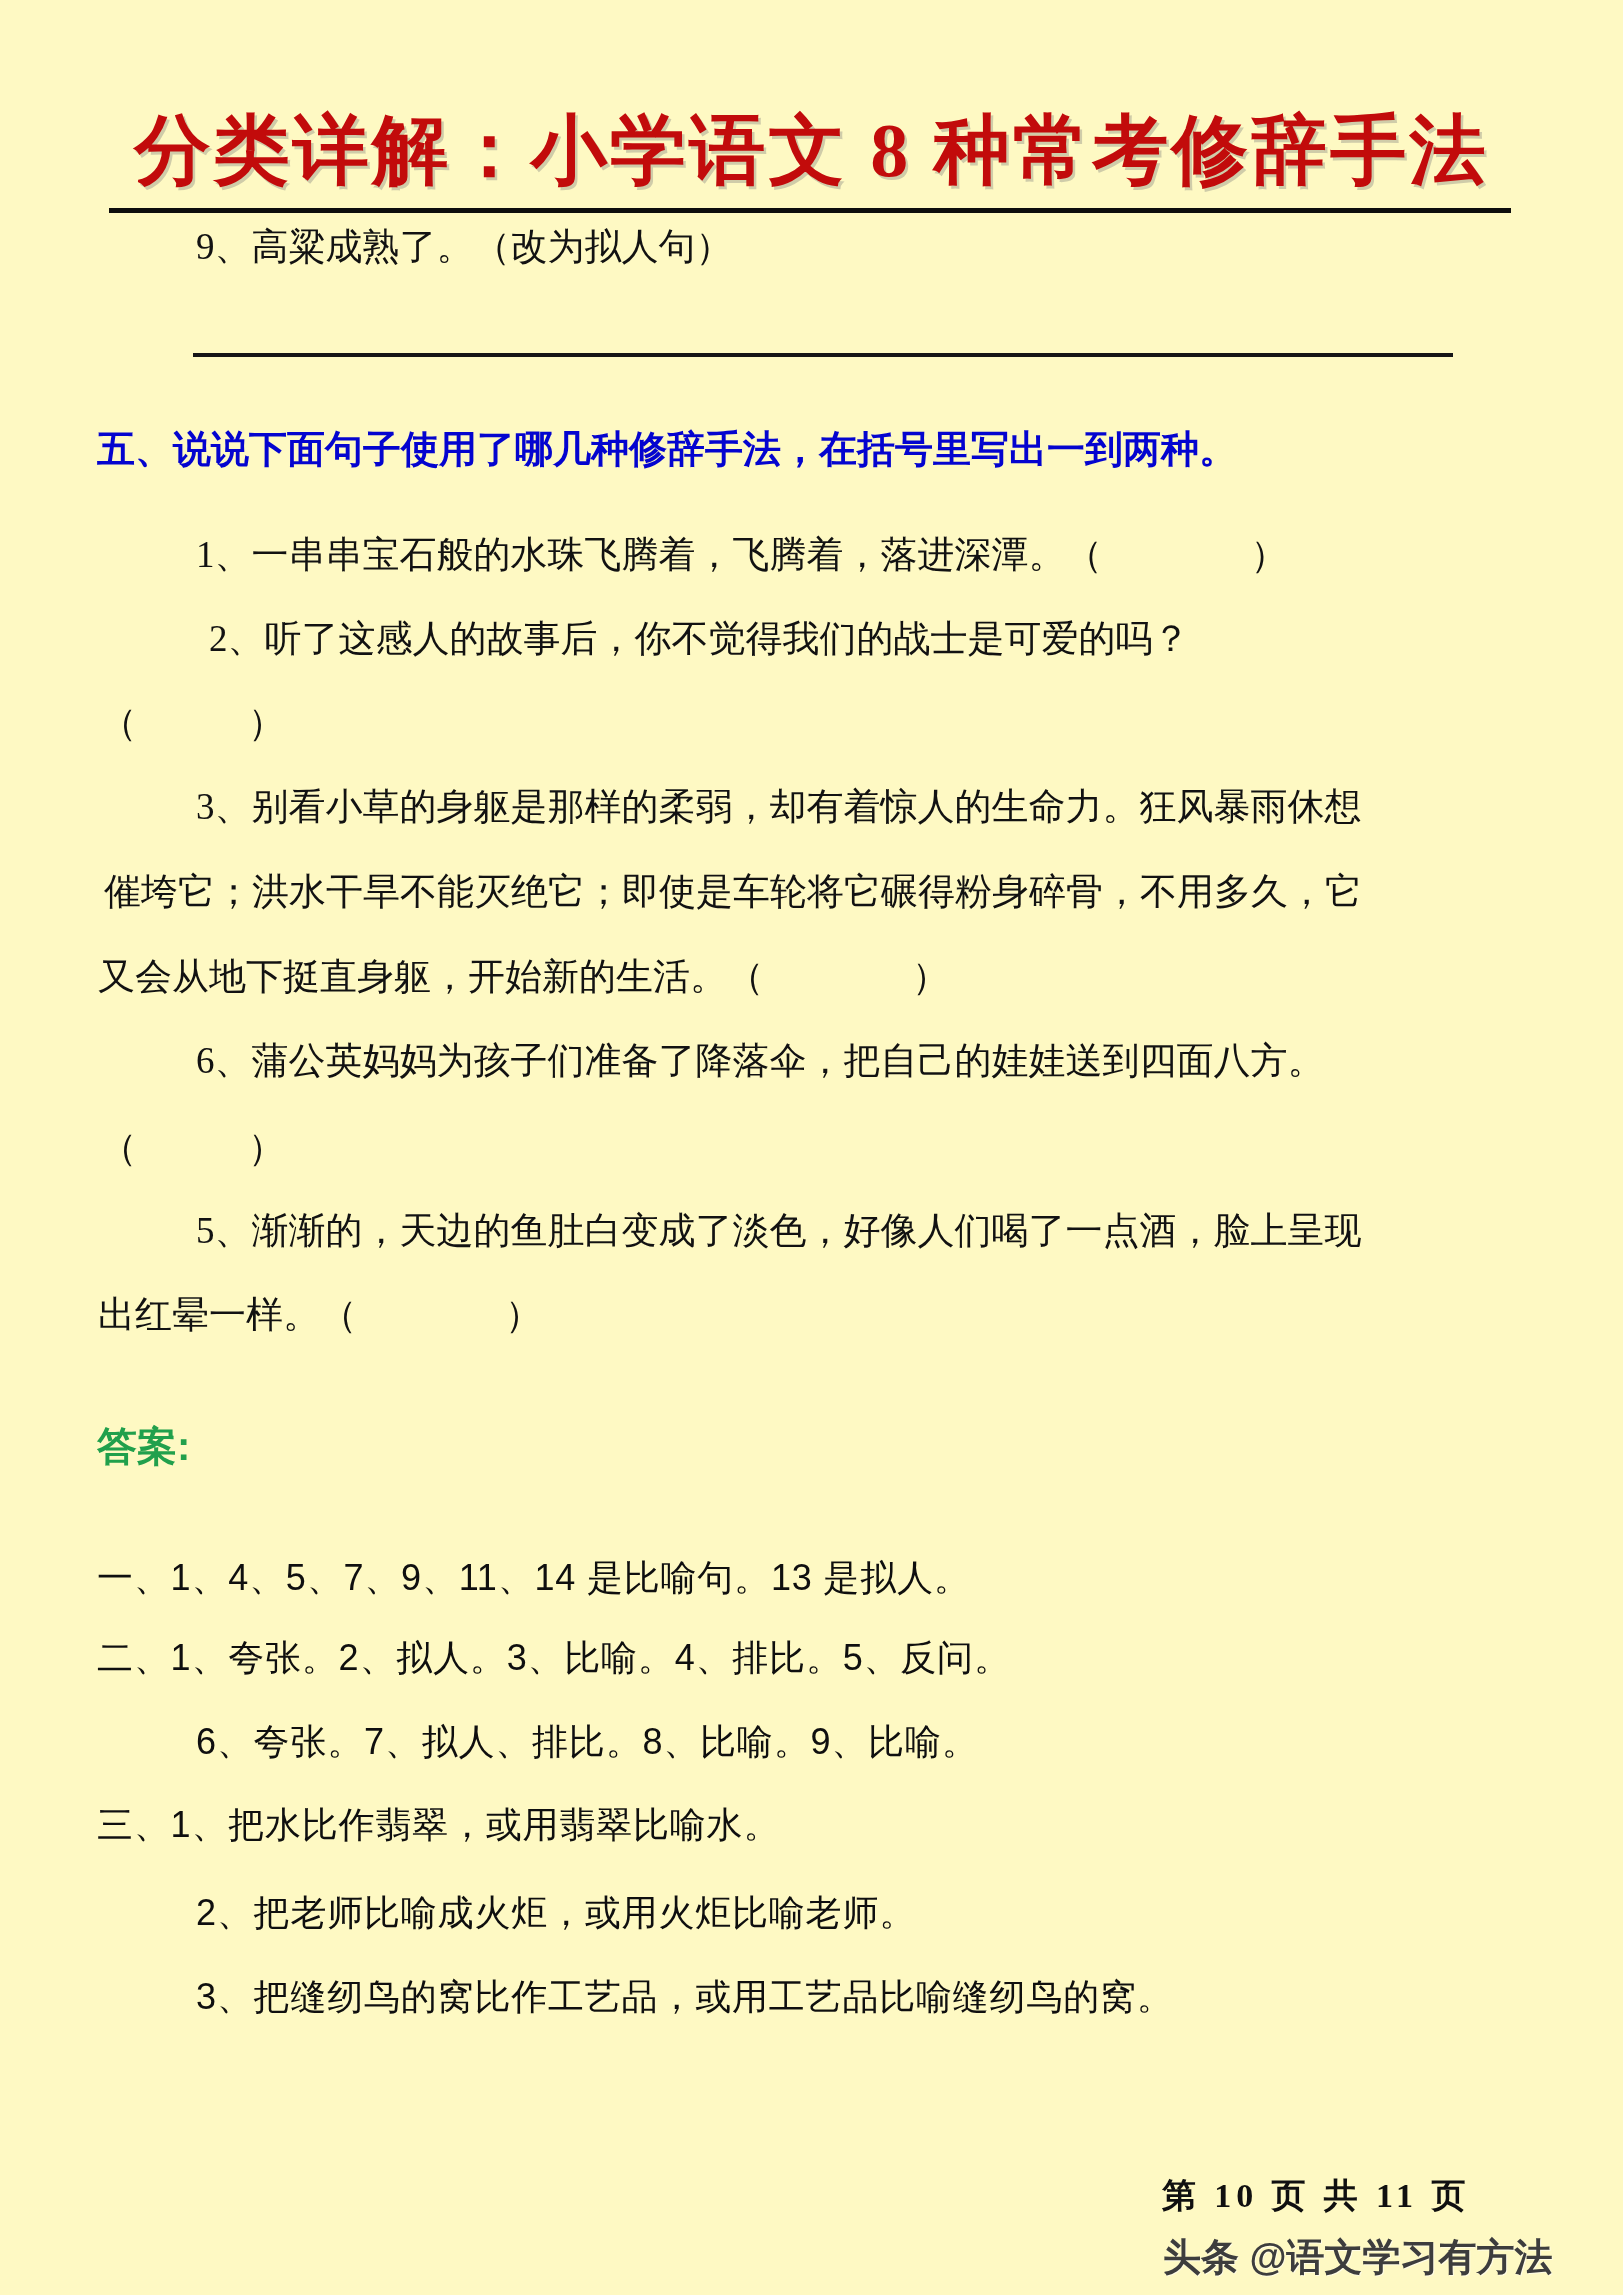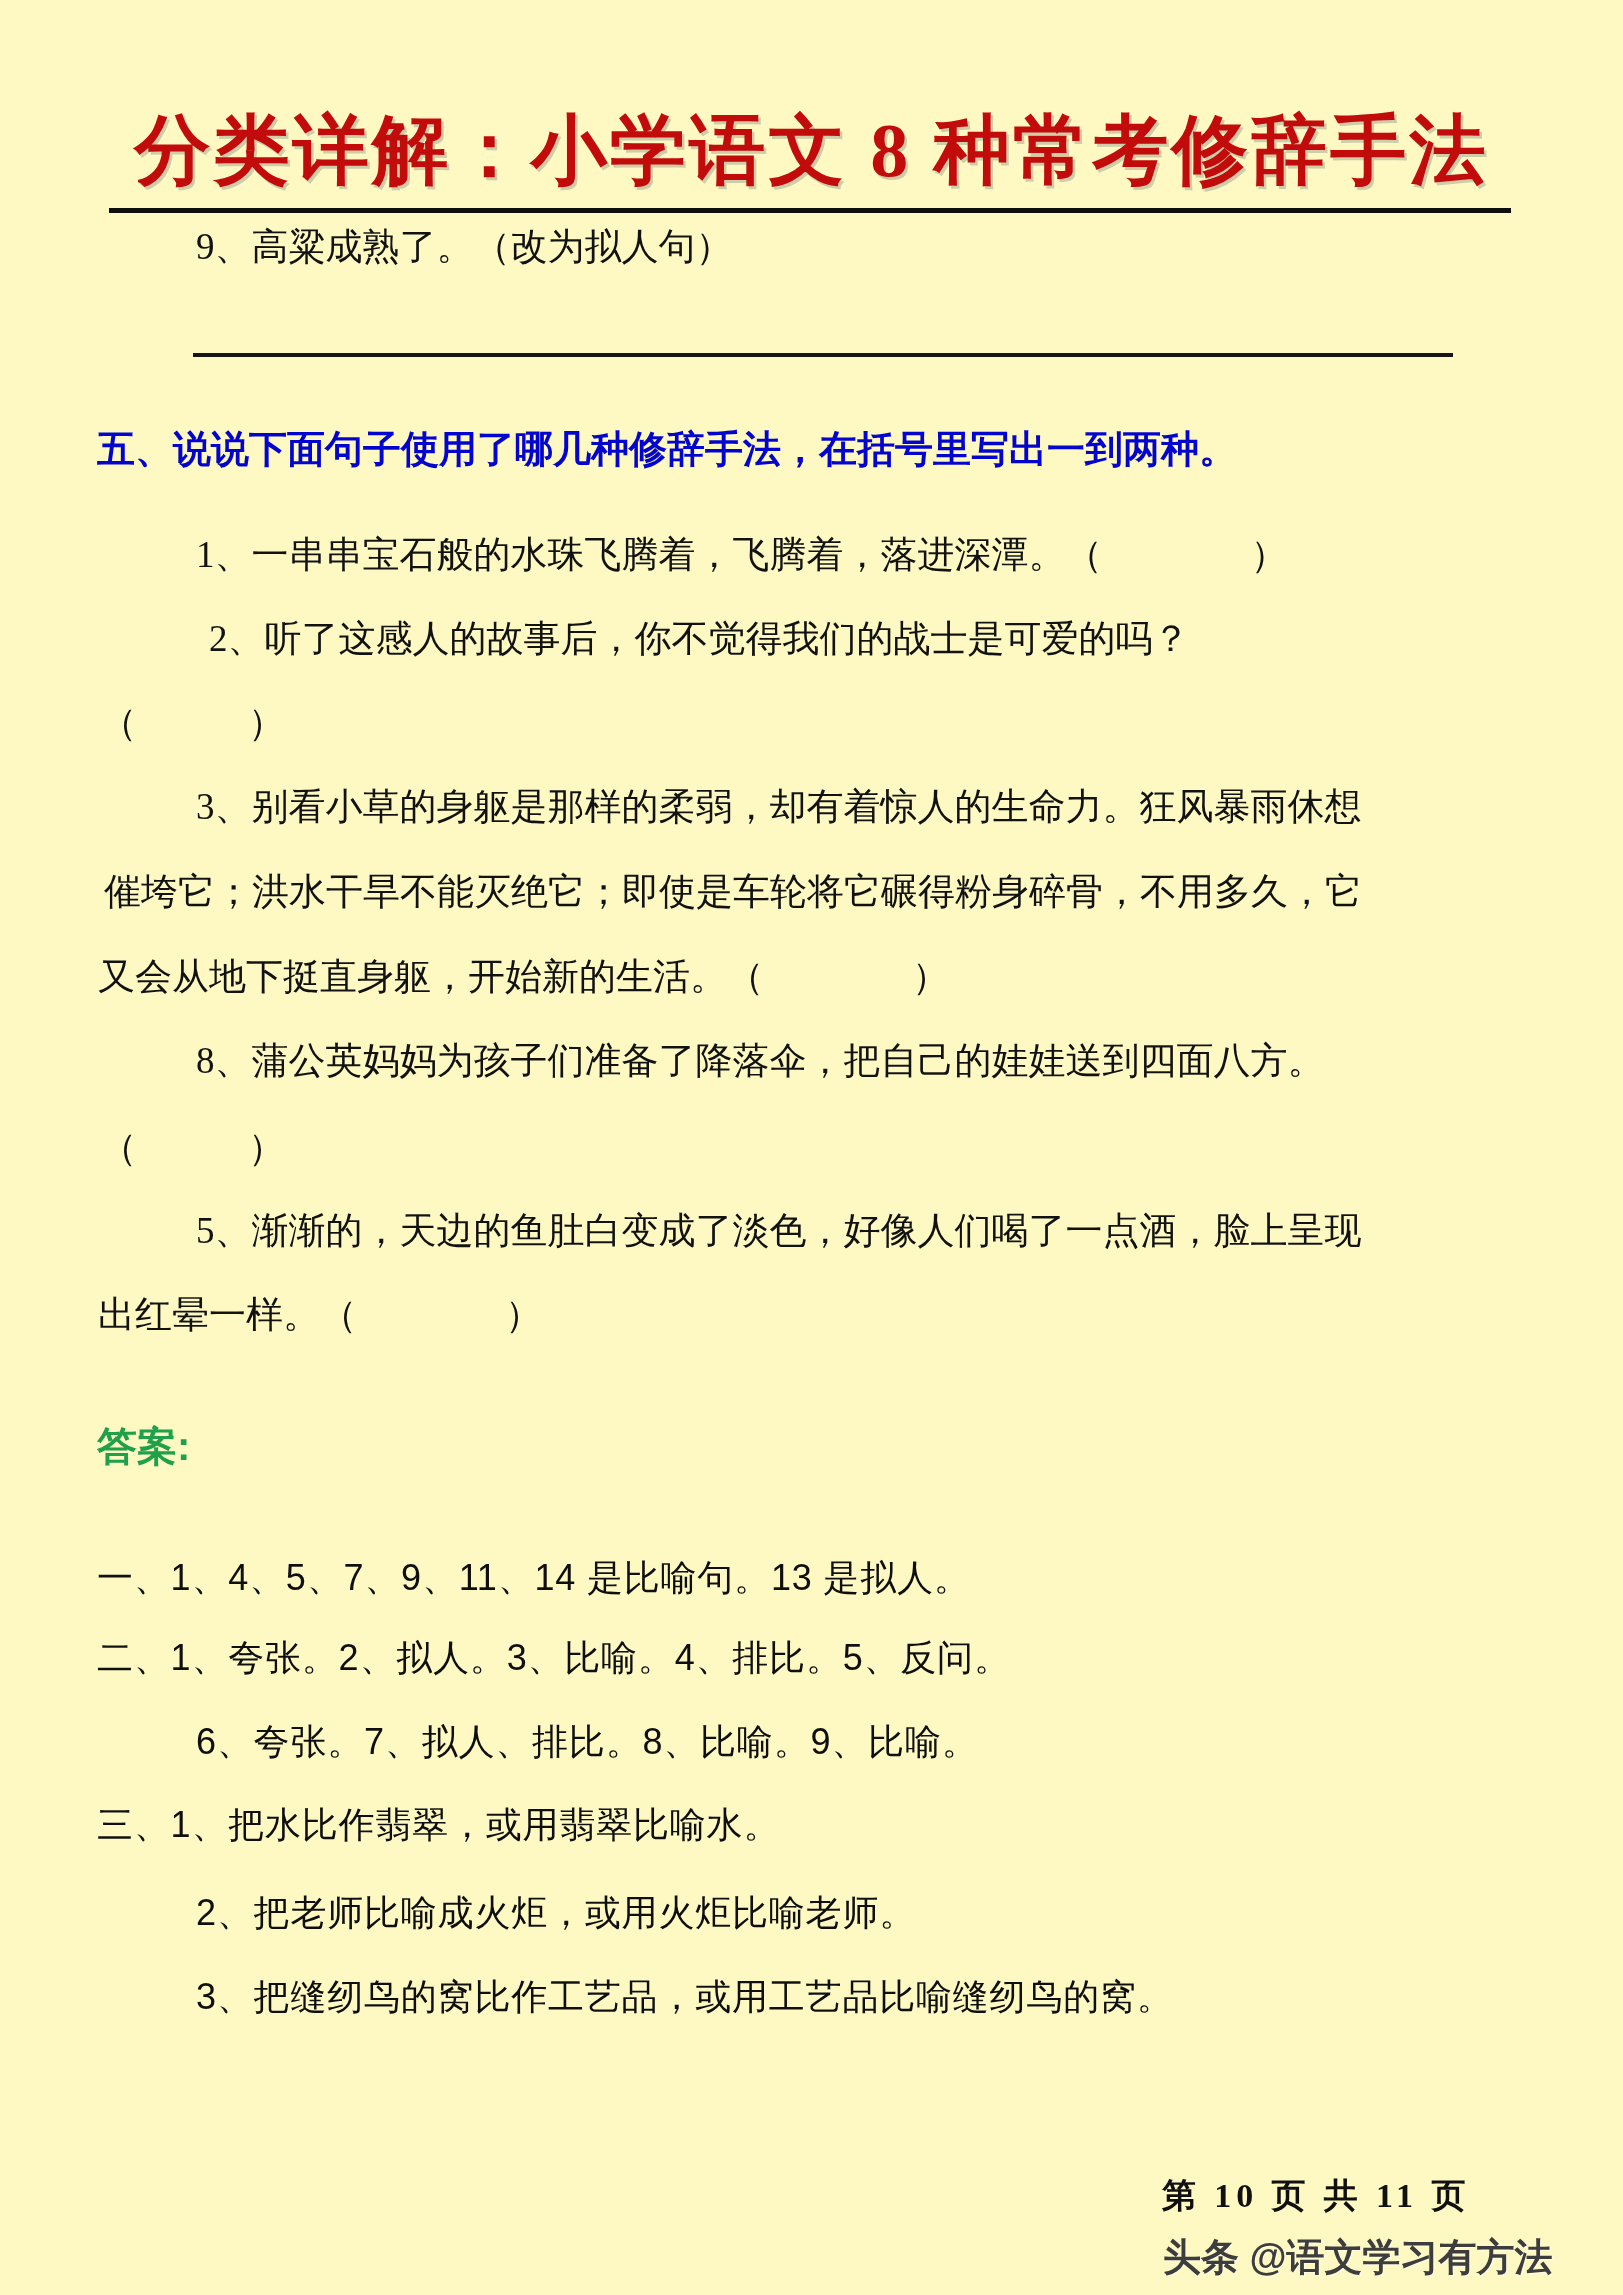--- a/index.html
+++ b/index.html
@@ -112,21 +112,21 @@
 
   <div class="line" style="top:534px; left:196px;">1、一串串宝石般的水珠飞腾着，飞腾着，落进深潭。（　　　　）</div>
 
   <div class="line" style="top:618px; left:209px;">2、听了这感人的故事后，你不觉得我们的战士是可爱的吗？</div>
   <div class="line" style="top:702px; left:100px;">（　　　）</div>
 
   <div class="line" style="top:786px; left:196px;">3、别看小草的身躯是那样的柔弱，却有着惊人的生命力。狂风暴雨休想</div>
   <div class="line" style="top:871px; left:92px;margin-left:12px;">催垮它；洪水干旱不能灭绝它；即使是车轮将它碾得粉身碎骨，不用多久，它</div>
   <div class="line" style="top:956px; left:98px;">又会从地下挺直身躯，开始新的生活。（　　　　）</div>
 
-  <div class="line" style="top:1040px; left:196px;">8、蒲公英妈妈为孩子们准备了降落伞，把自己的娃娃送到四面八方。</div>
+  <div class="line" style="top:1040px; left:196px;">6、蒲公英妈妈为孩子们准备了降落伞，把自己的娃娃送到四面八方。</div>
   <div class="line" style="top:1127px; left:100px;">（　　　）</div>
 
   <div class="line" style="top:1210px; left:196px;">5、渐渐的，天边的鱼肚白变成了淡色，好像人们喝了一点酒，脸上呈现</div>
   <div class="line" style="top:1294px; left:98px;">出红晕一样。（　　　　）</div>
 
   <div class="ans-heading" style="top:1419px; left:97px;">答案:</div>
 
   <div class="ans-line" style="top:1554px; left:97px;">一、1、4、5、7、9、11、14 是比喻句。13 是拟人。</div>
   <div class="ans-line" style="top:1634px; left:97px;">二、1、夸张。2、拟人。3、比喻。4、排比。5、反问。</div>
   <div class="ans-line" style="top:1718px; left:196px;">6、夸张。7、拟人、排比。8、比喻。9、比喻。</div>

